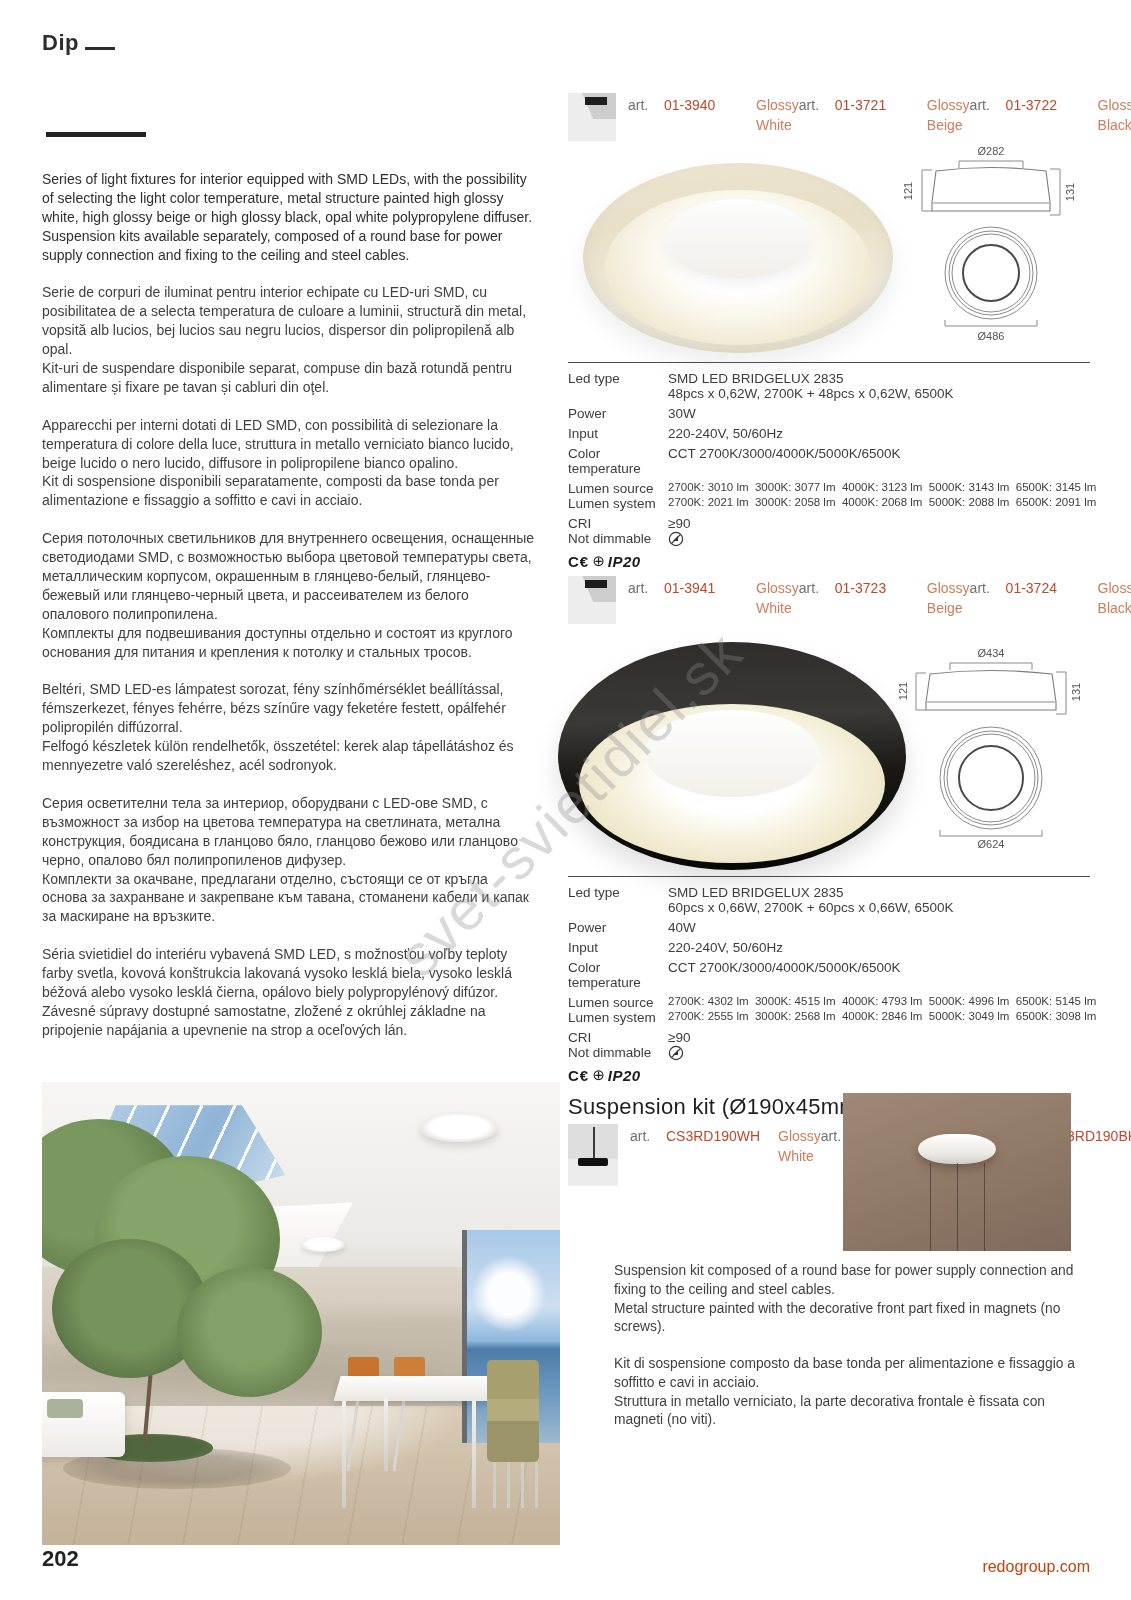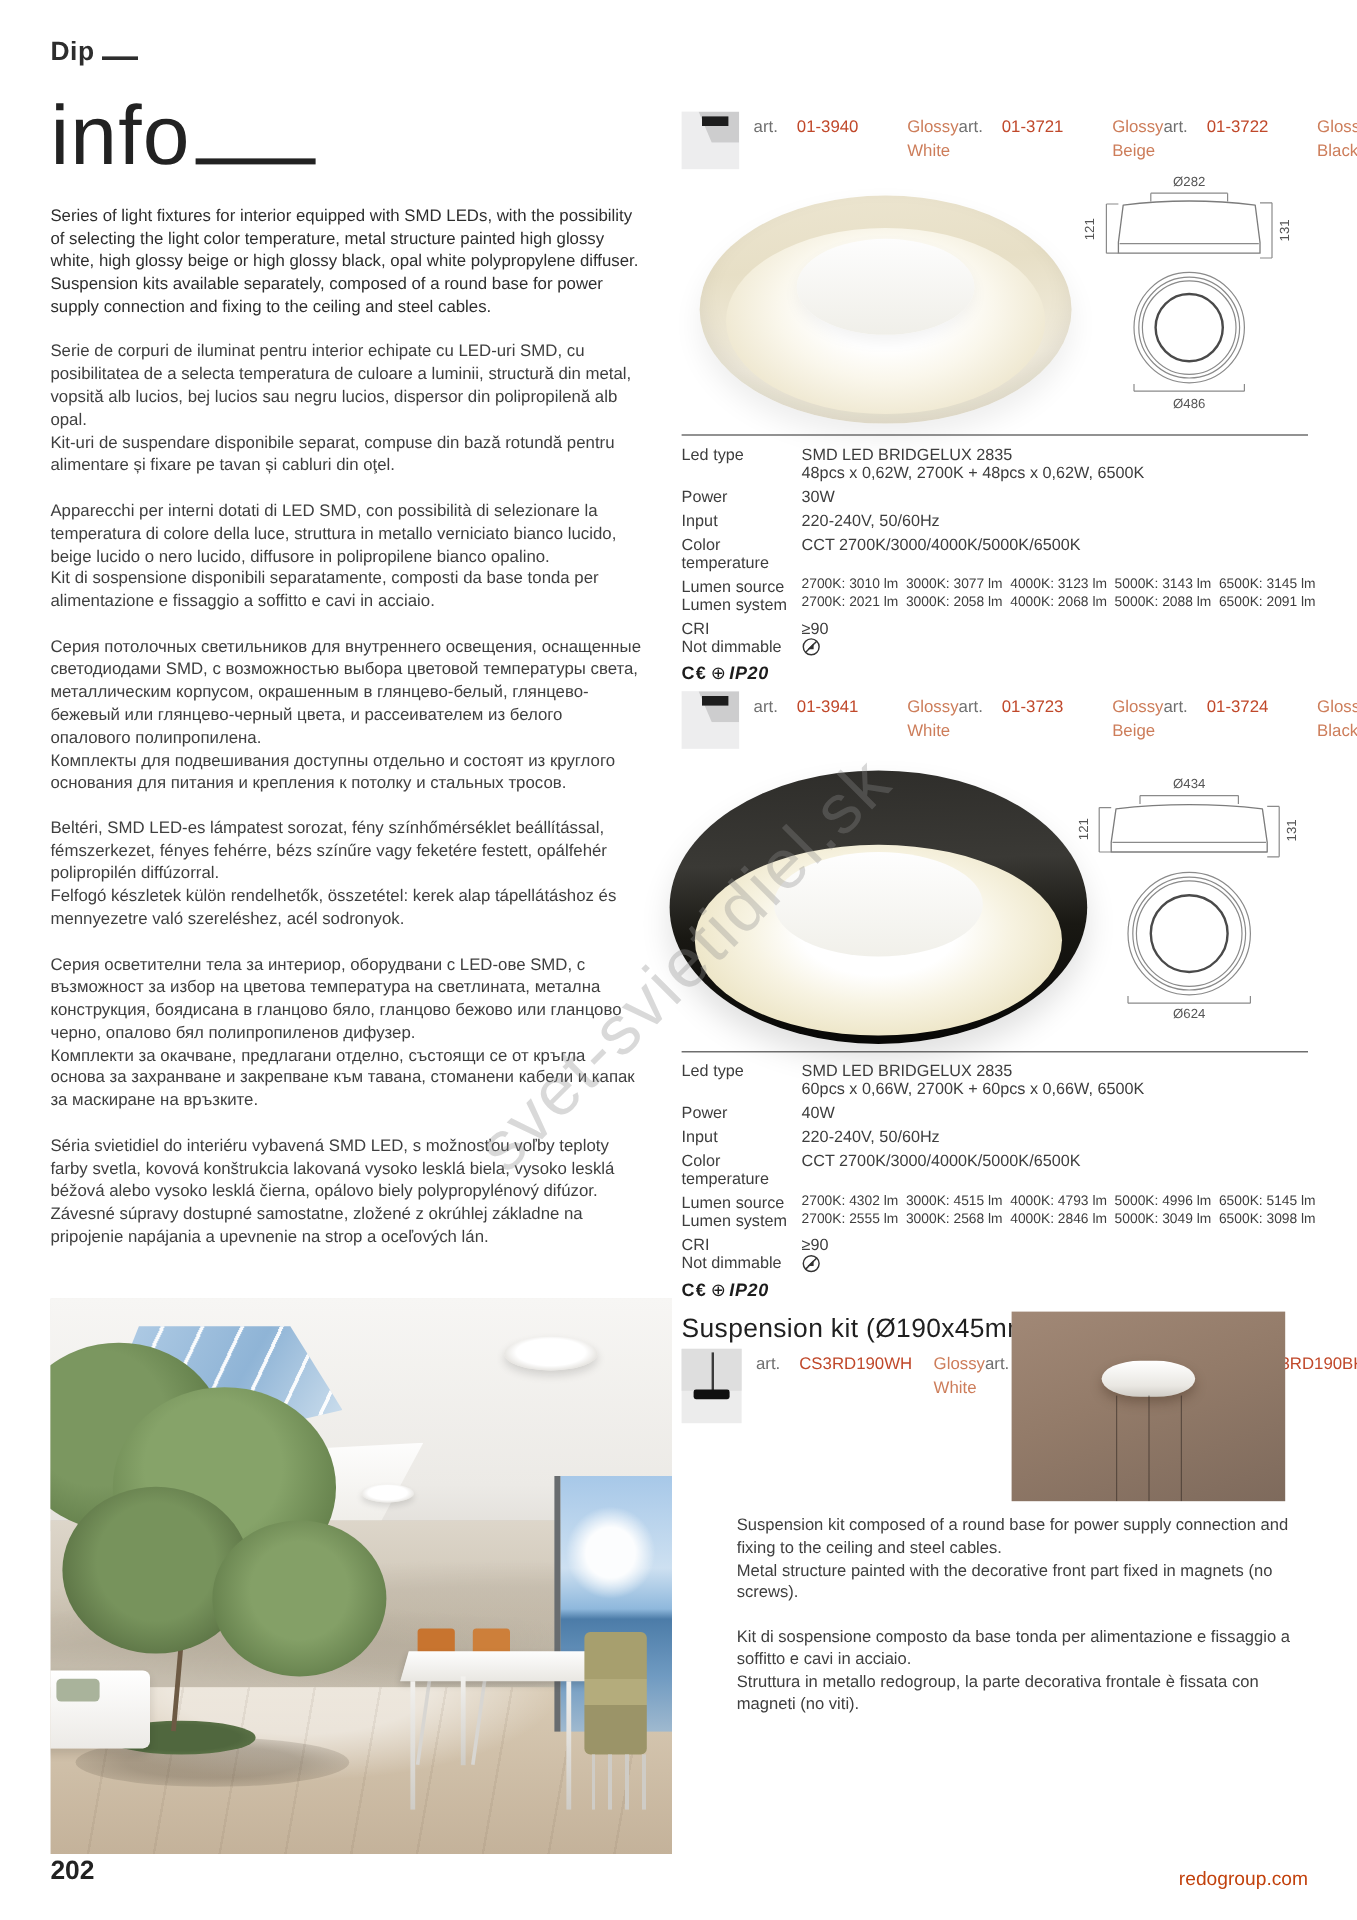--- a/index.html
+++ b/index.html
@@ -163,21 +163,21 @@
   
   .footer-num { position:absolute; left:42px; top:1546px; font-size:22px; font-weight:bold; color:#222; }
   .footer-site { position:absolute; right:41px; top:1558px; font-size:16px; color:#c2410c; }
 </style>
 </head>
 <body>
 
 <div class="page">
 
   <div class="brand"><span>Dip</span><span class="brand-line"></span></div>
-  <div class="big-title"><span>info</span><span class="title-line"></span></div>
+  <div class="big-title"><span class="title-line"></span></div>
 
   <section class="intro">
     <p class="en">Series of light fixtures for interior equipped with SMD LEDs, with the possibility of selecting the light color temperature, metal structure painted high glossy white, high glossy beige or high glossy black, opal white polypropylene diffuser.
 Suspension kits available separately, composed of a round base for power supply connection and fixing to the ceiling and steel cables.</p>
     <p>Serie de corpuri de iluminat pentru interior echipate cu LED-uri SMD, cu posibilitatea de a selecta temperatura de culoare a luminii, structură din metal, vopsită alb lucios, bej lucios sau negru lucios, dispersor din polipropilenă alb opal.
 Kit-uri de suspendare disponibile separat, compuse din bază rotundă pentru alimentare și fixare pe tavan și cabluri din oţel.</p>
     <p>Apparecchi per interni dotati di LED SMD, con possibilità di selezionare la temperatura di colore della luce, struttura in metallo verniciato bianco lucido, beige lucido o nero lucido, diffusore in polipropilene bianco opalino.
 Kit di sospensione disponibili separatamente, composti da base tonda per alimentazione e fissaggio a soffitto e cavi in acciaio.</p>
     <p>Серия потолочных светильников для внутреннего освещения, оснащенные светодиодами SMD, с возможностью выбора цветовой температуры света, металлическим корпусом, окрашенным в глянцево-белый, глянцево-бежевый или глянцево-черный цвета, и рассеивателем из белого опалового полипропилена.
 Комплекты для подвешивания доступны отдельно и состоят из круглого основания для питания и крепления к потолку и стальных тросов.</p>
@@ -419,21 +419,21 @@
     <div class="canopy"></div>
     <div class="cable" style="left:38%;"></div>
     <div class="cable" style="left:50%;"></div>
     <div class="cable" style="left:62%;"></div>
   </div>
 
   <div class="kit-paras">
     <p>Suspension kit composed of a round base for power supply connection and fixing to the ceiling and steel cables.
 Metal structure painted with the decorative front part fixed in magnets (no screws).</p>
     <p>Kit di sospensione composto da base tonda per alimentazione e fissaggio a soffitto e cavi in acciaio.
-Struttura in metallo redogroup, la parte decorativa frontale è fissata con magneti (no viti).</p>
+Struttura in metallo verniciato, la parte decorativa frontale è fissata con magneti (no viti).</p>
   </div>
 
   <div class="room">
     <div class="ceiling"></div>
     <div class="skylight"></div>
     <div class="skylight-well"></div>
     <div class="wall"></div>
     <div class="floor"></div>
     <div class="window"></div>
     <div class="lamp-big"></div>

